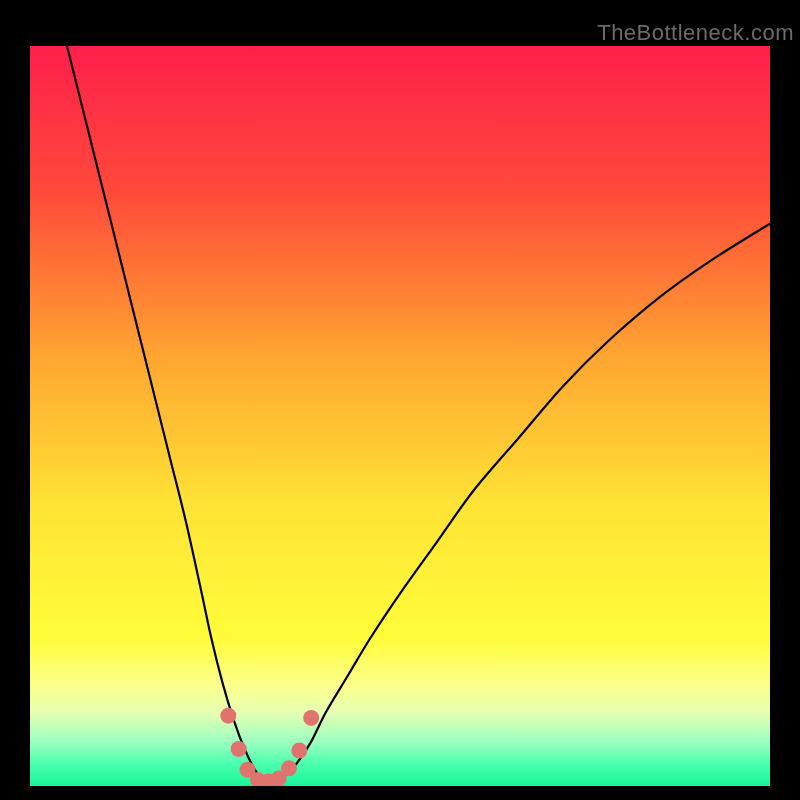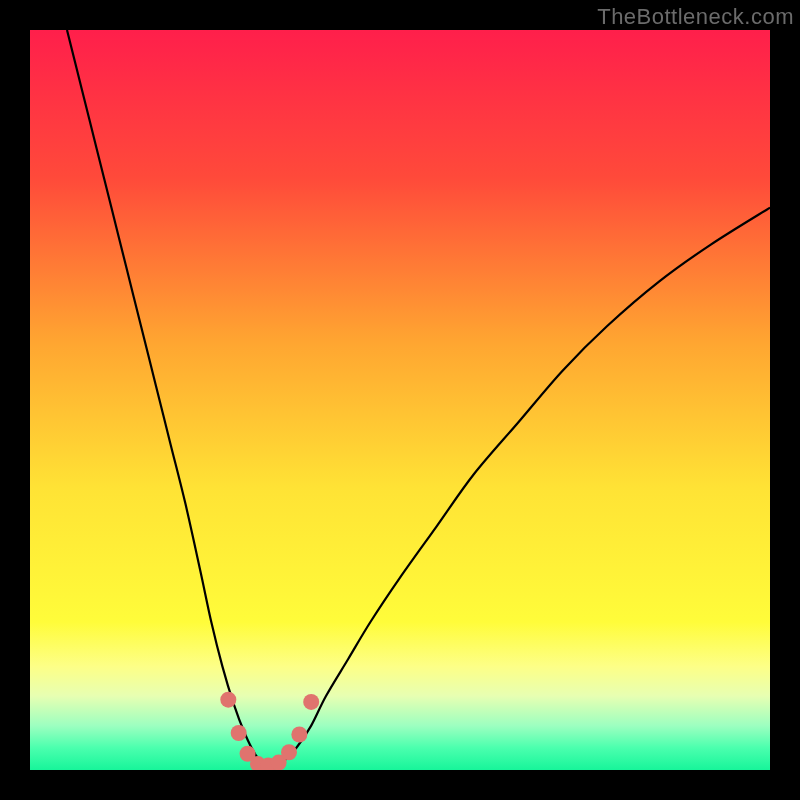--- a/index.html
+++ b/index.html
@@ -8,20 +8,21 @@
     width: 800px;
     height: 800px;
     background: #000;
     overflow: hidden;
     font-family: Arial, Helvetica, sans-serif;
   }
   .frame {
     position: absolute;
     inset: 0;
     background: #000;
+    margin-top: 16px;
   }
   .plot-area {
     position: absolute;
     left: 30px;
     top: 30px;
     width: 740px;
     height: 740px;
     overflow: hidden;
   }
   .gradient-bg {

